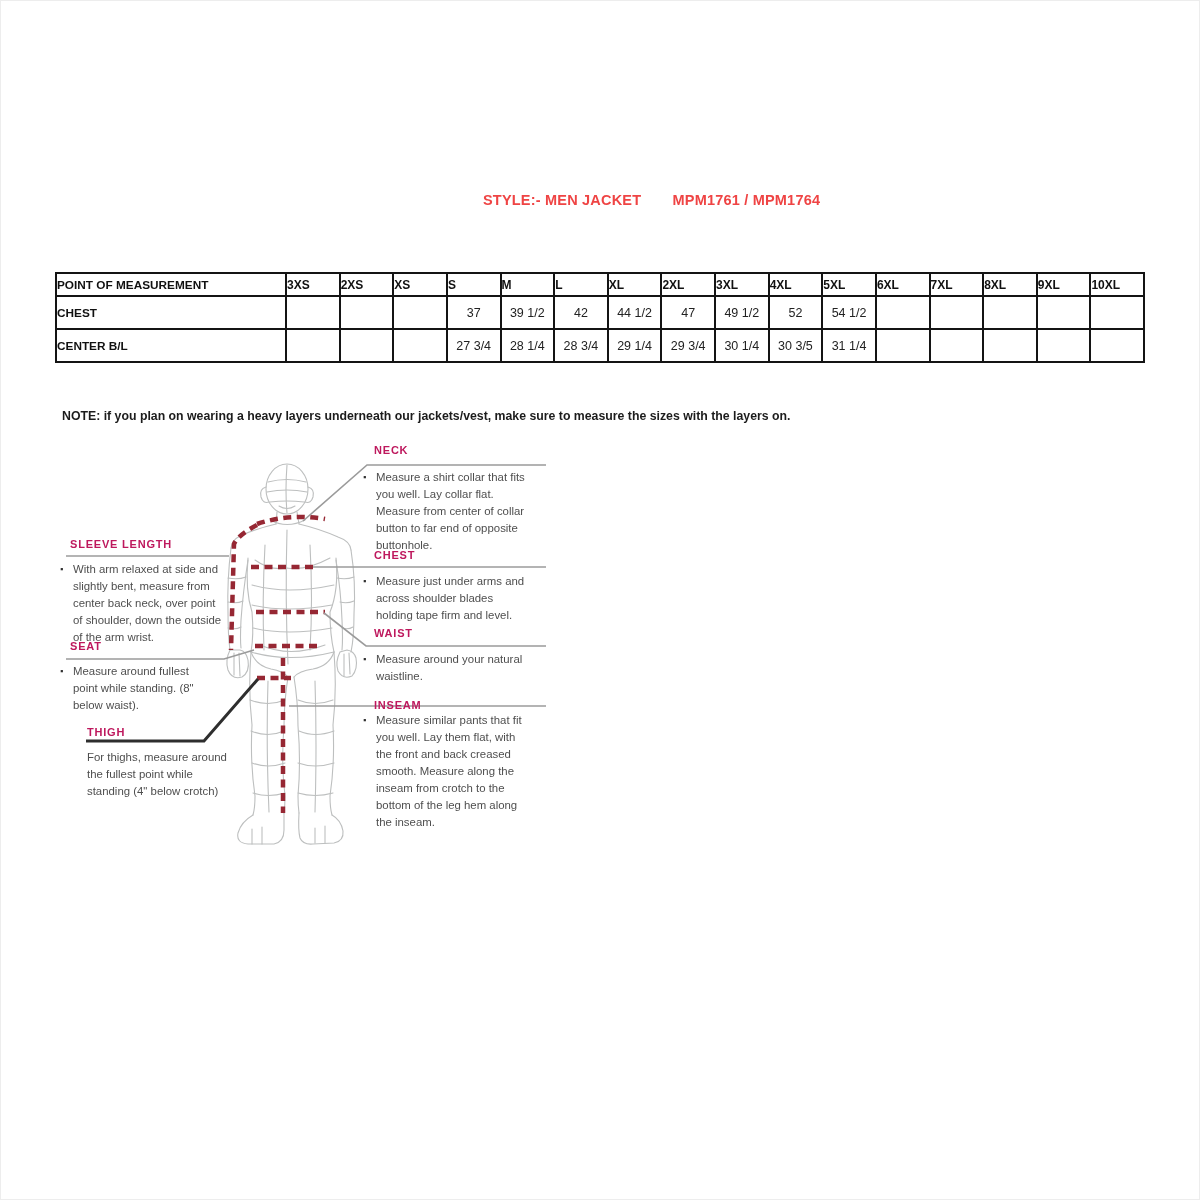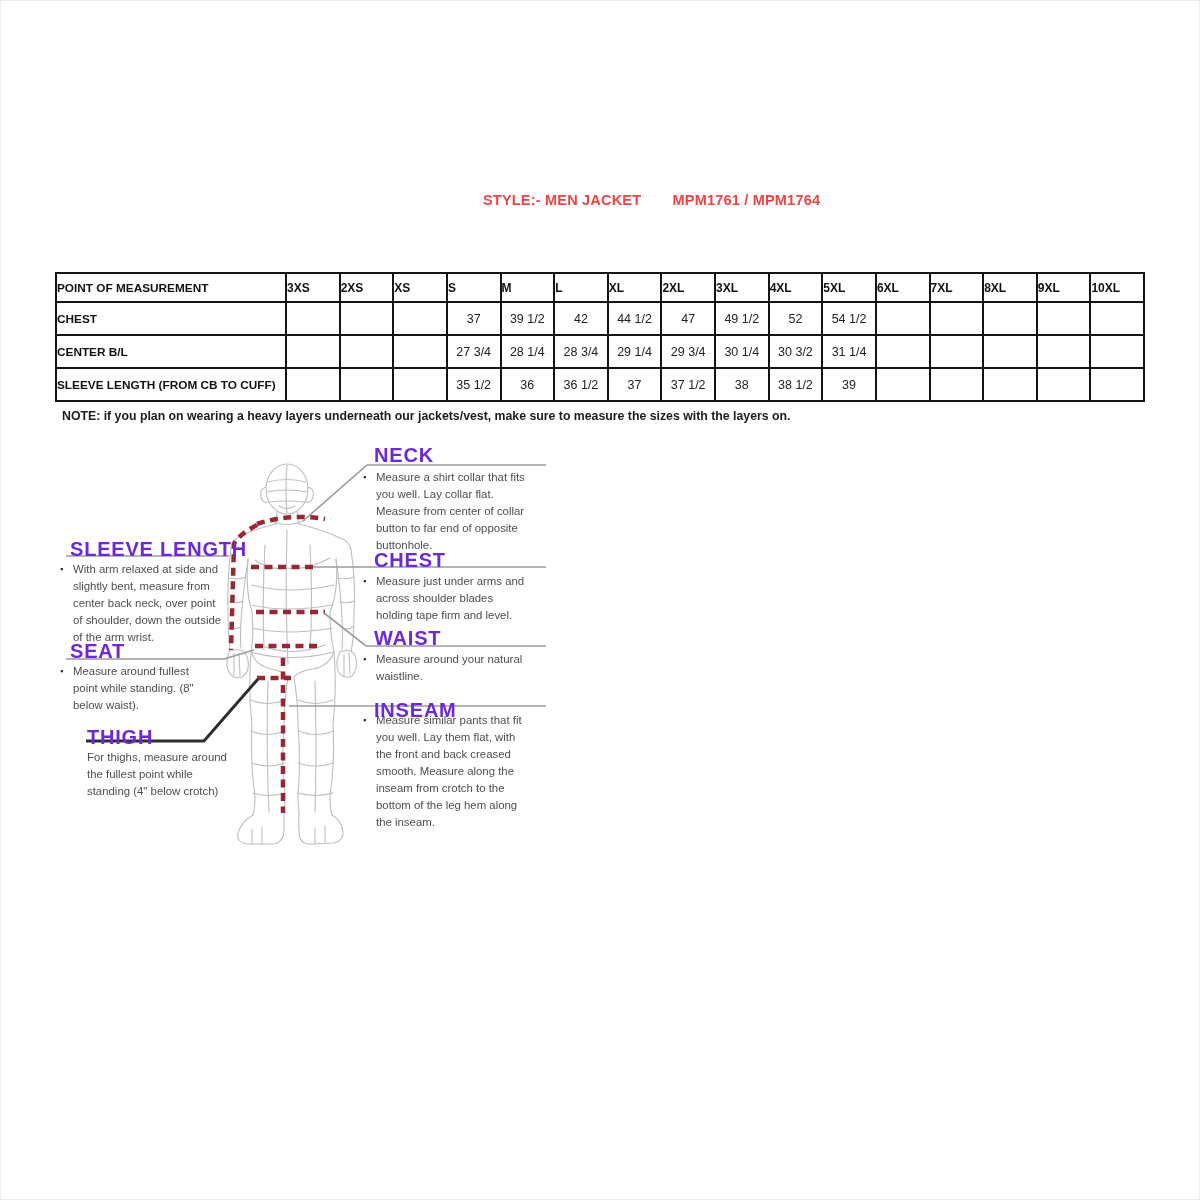--- a/index.html
+++ b/index.html
@@ -17,36 +17,36 @@
   .doc-title .model{margin-left:27px;}
 
   
   table.size-table{
     position:absolute;left:55px;top:272px;width:1090px;
     border-collapse:collapse;table-layout:fixed;
   }
   table.size-table th,table.size-table td{
     border:2.5px solid #141414;padding:0;overflow:hidden;white-space:nowrap;
   }
-  table.size-table thead tr{height:29px;margin-top:44px;}
+  table.size-table thead tr{height:23px;margin-top:44px;}
   table.size-table tbody tr{height:33px;}
   th.pom{ text-align:left;font-size:11.8px;font-weight:bold;padding-left:4px;color:#111;}
   th.size{text-align:left;font-size:12px;font-weight:bold;color:#111;}
   th.rowlabel{text-align:left;font-size:11.8px;font-weight:bold;padding-left:4px;color:#111;}
   td.val{text-align:center;font-size:12.5px;padding-left:7px;color:#222;font-weight:500;}
 
   
   .note-line{
     position:absolute;left:62px;top:409px;font-size:12.3px;font-weight:bold;color:#1c1c1c;white-space:nowrap;
   }
 
   
   .guide-svg{position:absolute;left:0;top:0;pointer-events:none;}
   .sec-title{
-    position:absolute;font-size:20px;font-weight:bold;color:#6d28d9;letter-spacing:0.8px;white-space:nowrap;
+    position:absolute;font-size:11px;font-weight:bold;color:#be185d;letter-spacing:0.8px;white-space:nowrap;
   }
   .sec-text{
     position:absolute;font-size:11.4px;line-height:17px;color:#4e4e4e;width:156px;
   }
   .sec-text.bullet::before{
     content:"▪";position:absolute;left:-13px;top:0px;font-size:9px;color:#2e2e2e;
   }
 </style>
 </head>
 <body>
@@ -123,41 +123,22 @@
         <th class="rowlabel">CENTER B/L</th>
         <td class="val"></td>
         <td class="val"></td>
         <td class="val"></td>
         <td class="val">27 3/4</td>
         <td class="val">28 1/4</td>
         <td class="val">28 3/4</td>
         <td class="val">29 1/4</td>
         <td class="val">29 3/4</td>
         <td class="val">30 1/4</td>
-        <td class="val">30 3/2</td>
+        <td class="val">30 3/5</td>
         <td class="val">31 1/4</td>
-        <td class="val"></td>
-        <td class="val"></td>
-        <td class="val"></td>
-        <td class="val"></td>
-        <td class="val"></td>
-      </tr>
-      <tr>
-        <th class="rowlabel">SLEEVE LENGTH (FROM CB TO CUFF)</th>
-        <td class="val"></td>
-        <td class="val"></td>
-        <td class="val"></td>
-        <td class="val">35 1/2</td>
-        <td class="val">36</td>
-        <td class="val">36 1/2</td>
-        <td class="val">37</td>
-        <td class="val">37 1/2</td>
-        <td class="val">38</td>
-        <td class="val">38 1/2</td>
-        <td class="val">39</td>
         <td class="val"></td>
         <td class="val"></td>
         <td class="val"></td>
         <td class="val"></td>
         <td class="val"></td>
       </tr>
     </tbody>
   </table>
 
 <div class="note-line">NOTE: if you plan on wearing a heavy layers underneath our jackets/vest, make sure to measure the sizes with the layers on.</div>

